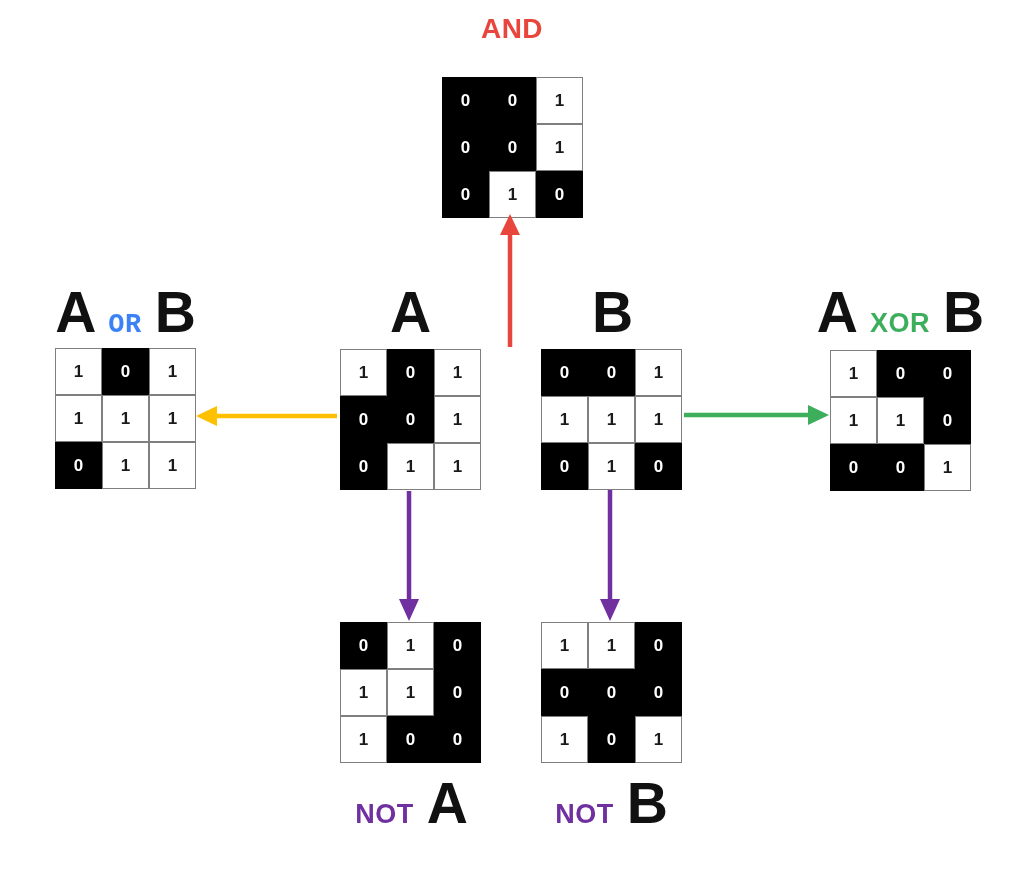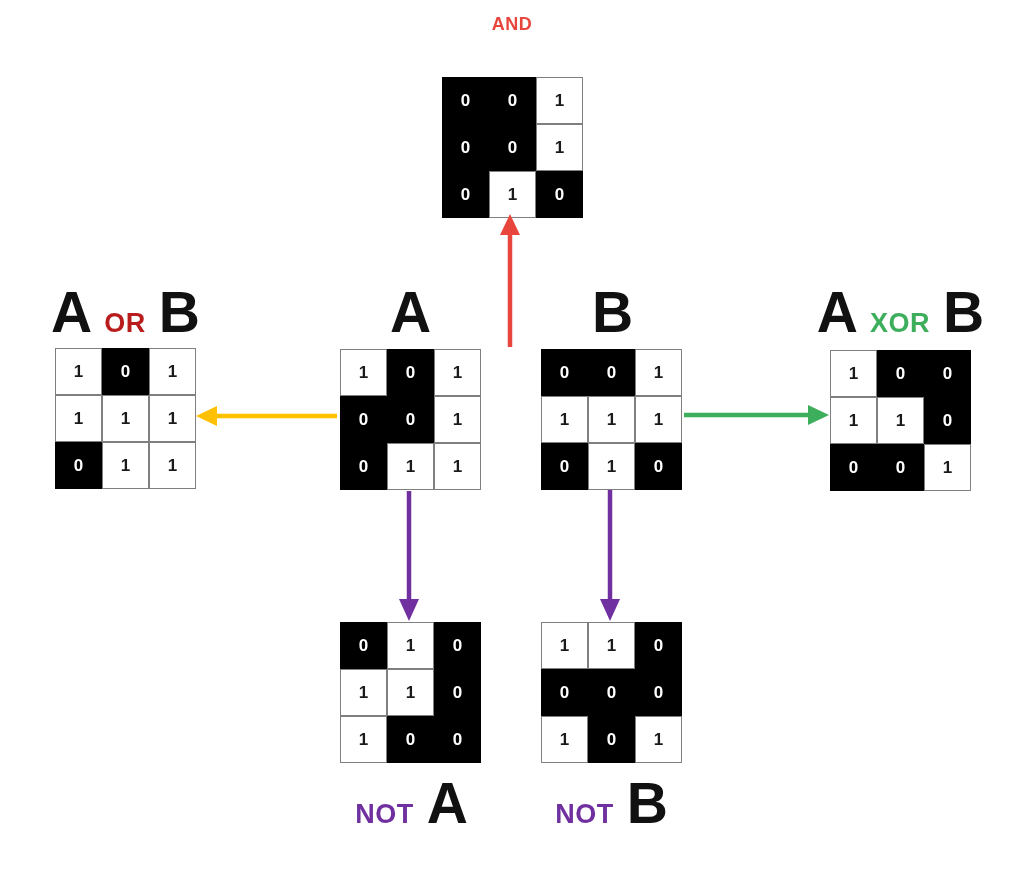--- a/index.html
+++ b/index.html
@@ -50,21 +50,21 @@
     color: #111111;
     letter-spacing: -1px;
   }
   .op-word {
     font-size: 27px;
     font-weight: 700;
     letter-spacing: 0.5px;
   }
   .and-title {
     position: absolute;
-    font-size: 18px;
+    font-size: 28px;
     font-weight: 700;
     line-height: 1;
     letter-spacing: 0.5px;
     text-align: right;
   }
   svg.overlay { position: absolute; left: 0; top: 0; }
 </style>
 </head>
 <body>
 
@@ -79,21 +79,21 @@
       <div class="cell zero">0</div>
       <div class="cell zero">0</div>
       <div class="cell one">1</div>
       <div class="cell zero">0</div>
       <div class="cell one">1</div>
       <div class="cell zero">0</div>
     </div>
 
   <div class="expr center-x" style="left:125px; top:284px;">
     <span class="big-letter">A</span>
-    <span class="op-word" style="color: #b91c1c;">OR</span>
+    <span class="op-word" style="color: #3b82f6; font-family: Liberation Mono, monospace;">OR</span>
     <span class="big-letter">B</span>
   </div>
 
   <div class="expr center-x" style="left:410px; top:284px;">
     <span class="big-letter">A</span>
   </div>
 
   <div class="expr center-x" style="left:612px; top:284px;">
     <span class="big-letter">B</span>
   </div>

